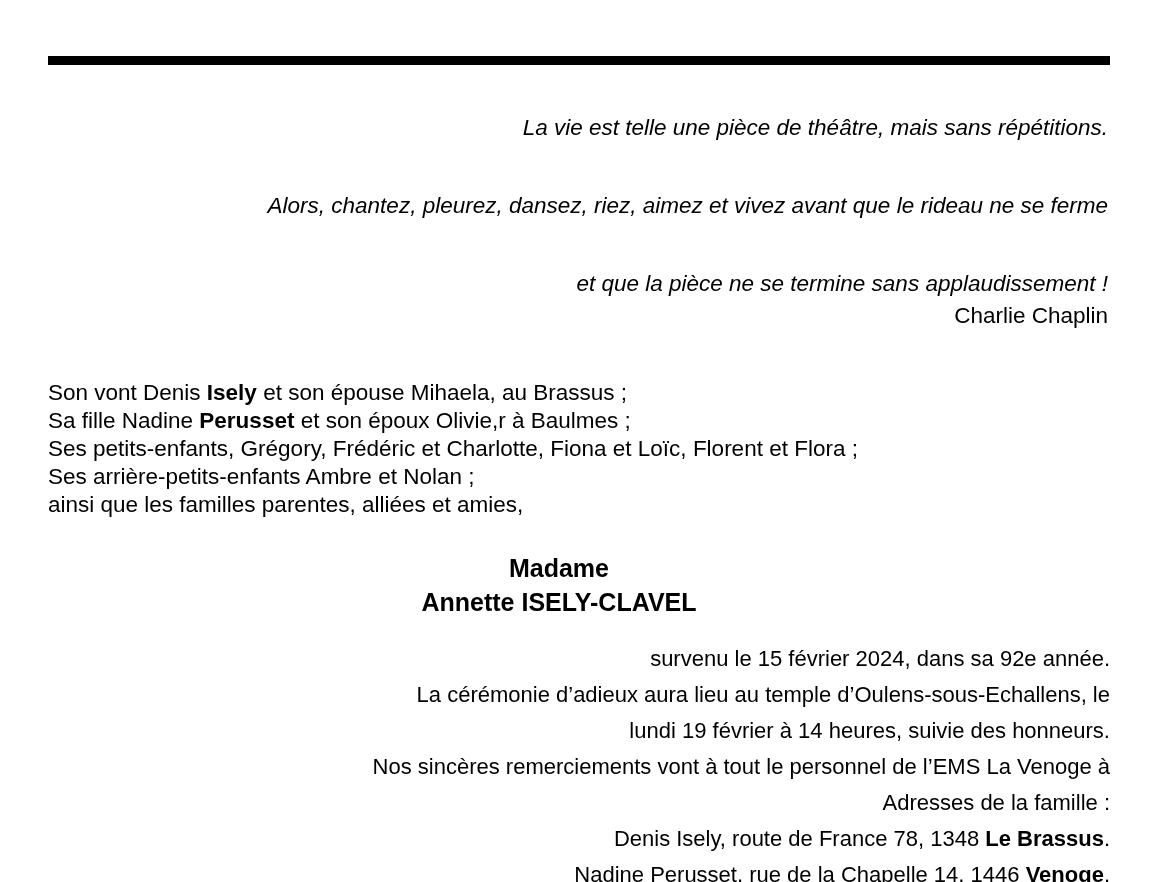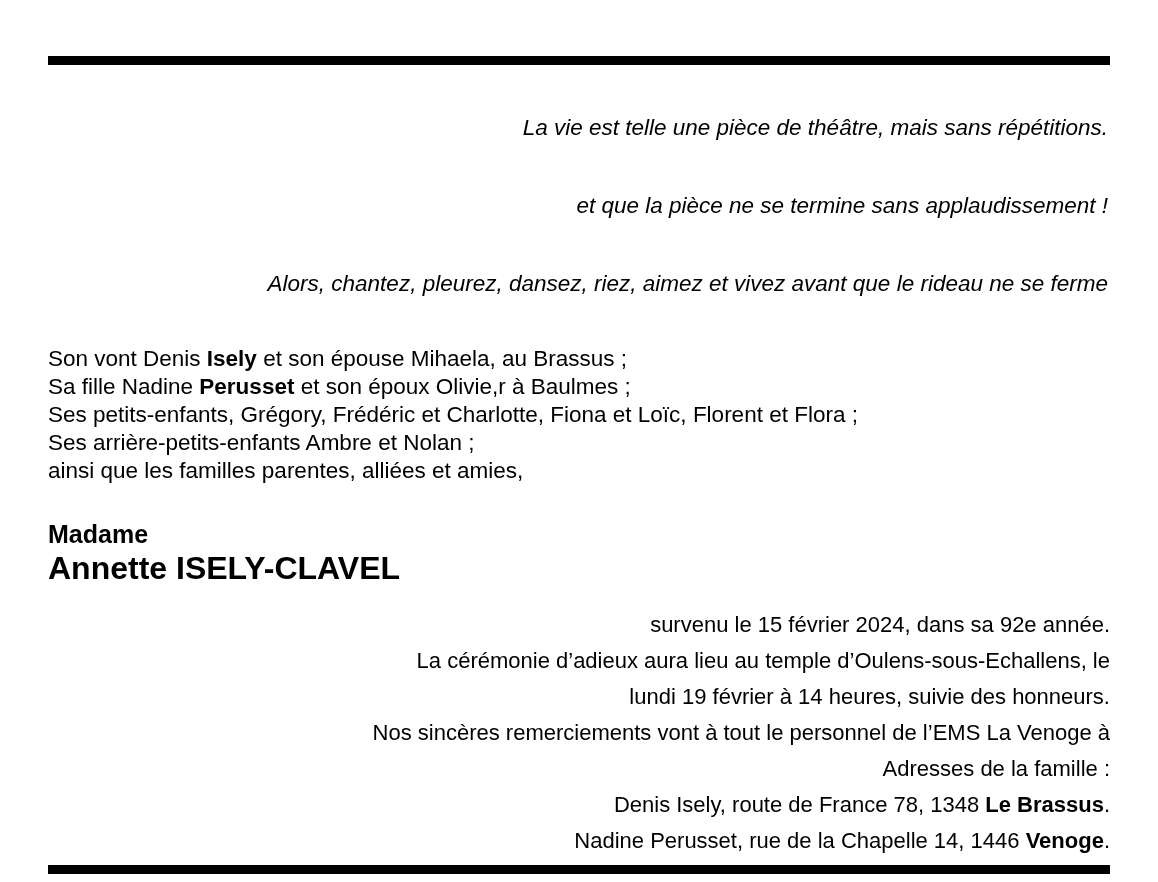--- a/index.html
+++ b/index.html
@@ -62,31 +62,31 @@
   .family {
     margin-top: 46px;
     font-size: 22.5px;
     line-height: 28px;
     text-align: left;
   }
   .family div {
     white-space: nowrap;
   }
   .deceased {
-    text-align: left;
+    text-align: center;
     font-weight: bold;
     margin-top: 32px;
     padding-right: 40px;
   }
   .deceased .title {
     font-size: 25px;
     line-height: 34px;
   }
   .deceased .name {
-    font-size: 32px;
+    font-size: 25px;
     line-height: 34px;
   }
   .details {
     margin-top: 22px;
     font-size: 22px;
     line-height: 36px;
     text-align: right;
   }
   .details div {
     white-space: nowrap;
@@ -98,23 +98,24 @@
 </head>
 <body>
 
 <div class="page">
   <div class="notice">
 
     <div class="rule-top"></div>
 
     <div class="quote">
       <div class="quote-line">La vie est telle une pièce de théâtre, mais sans répétitions.</div>
+      <div class="quote-line">Alors, chantez, pleurez, dansez, riez, aimez et vivez avant que le rideau ne se ferme</div>
       <div class="quote-line">et que la pièce ne se termine sans applaudissement !</div>
-      <div class="quote-line">Alors, chantez, pleurez, dansez, riez, aimez et vivez avant que le rideau ne se ferme</div>
     </div>
+    <div class="quote-author">Charlie Chaplin</div>
 
     <div class="family">
       <div>
         <span>Son vont Denis </span><b>Isely</b><span> et son épouse Mihaela, au Brassus ;</span>
       </div>
       <div>
         <span>Sa fille Nadine </span><b>Perusset</b><span> et son époux Olivie,r à Baulmes ;</span>
       </div>
       <div>
         <span>Ses petits-enfants, Grégory, Frédéric et Charlotte, Fiona et Loïc, Florent et Flora ;</span>

